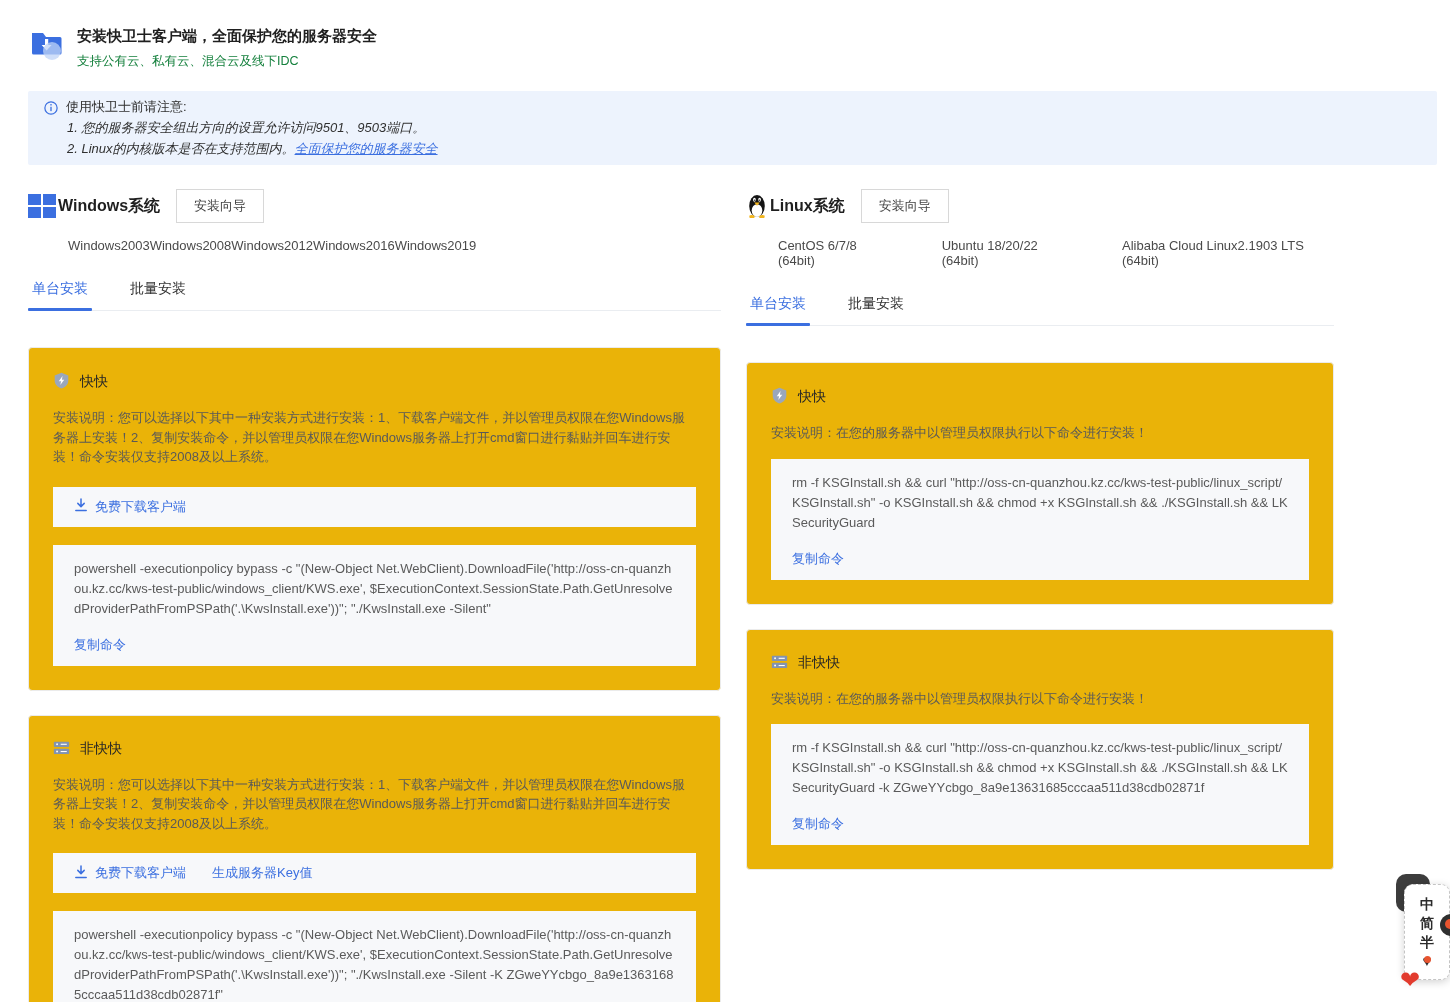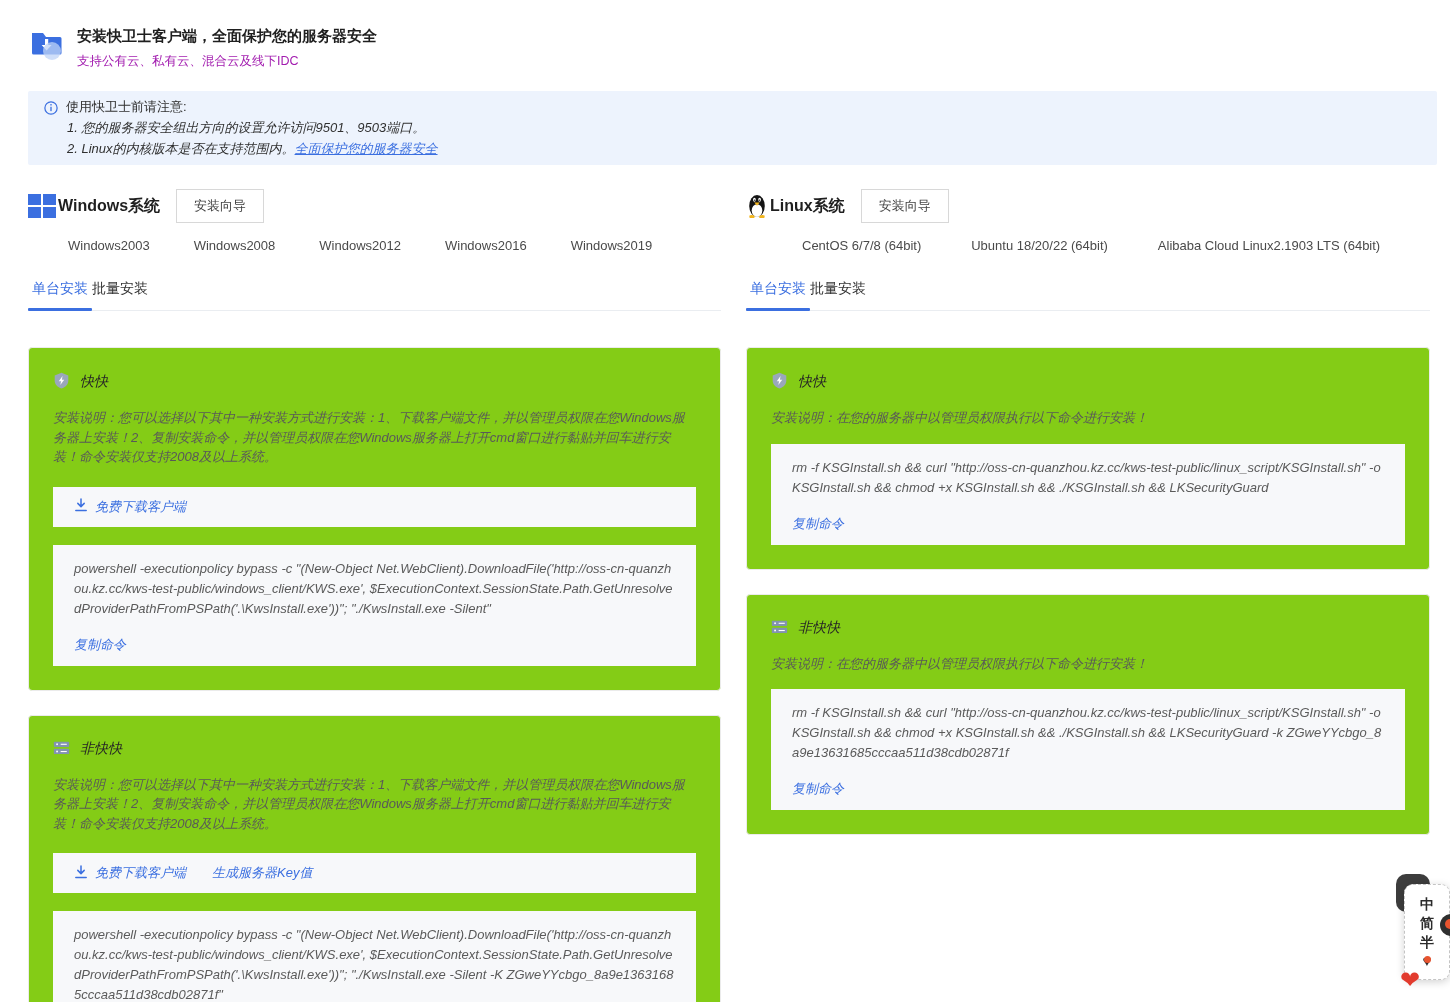--- a/index.html
+++ b/index.html
@@ -8,58 +8,58 @@
     position:relative; background:#ffffff;
     font-family:"Liberation Sans","DejaVu Sans",sans-serif;
     color:#262626; -webkit-font-smoothing:antialiased;
   }
   .page { padding:25px 13px 0 28px; }
 
   
   .app-header { display:flex; align-items:flex-start; gap:13px; }
   .logo { width:36px; height:36px; flex:0 0 auto; }
   .hd-title { font-size:15px; font-weight:bold; color:#1f1f1f; padding-top:2px; }
-  .hd-sub { font-size:12.5px; color:#a21caf; margin-top:7px; }
+  .hd-sub { font-size:12.5px; color:#15803d; margin-top:7px; }
 
   
   .notice {
     margin-top:21px; background:#EDF3FD; border-radius:2px;
     padding:5px 16px 6px; font-size:13px; color:#303030; line-height:21px;
   }
   .notice-title-row { display:flex; align-items:center; gap:8px; }
   .notice-icon { width:14px; height:14px; flex:0 0 auto; }
   .notice-li { padding-left:23px;font-style:italic; }
   .kernel-link { color:#3B6FE0; text-decoration:underline; cursor:pointer; }
 
   
   .columns { display:flex; gap:25px; margin-top:24px; align-items:flex-start; }
   .col-left  { width:693px; }
-  .col-right { width:684px; }
+  .col-right { width:588px; }
 
   .sec-head { display:flex; align-items:center; height:34px; }
   .sec-icon { display:flex; align-items:center; }
   .sec-title { font-size:16px; font-weight:bold; color:#1f1f1f; margin-left:2px; }
   .wizard-btn {
     margin-left:16px; padding:7px 17px; background:#fff; border:1px solid #D8D8D8;
     font-size:13px; color:#434343; cursor:pointer; font-family:inherit;
   }
   .os-row { display:flex; margin-top:15px; font-size:13px; color:#4a4a4a; }
-  .os-row.win { margin-left:40px; gap:44px; }
-  .os-row.lin { margin-left:56px; gap:50px; }
-
-  .tabs { display:flex; margin-top:21px; border-bottom:1px solid #EAEDF1; padding-left:2px; }
+  .os-row.win { margin-left:40px; }
+  .os-row.lin { margin-left:32px; gap:50px; }
+
+  .tabs { display:flex; gap:38px; margin-top:21px; border-bottom:1px solid #EAEDF1; padding-left:2px; }
   .tab { font-size:14px; color:#333; padding:6px 2px 12px; cursor:pointer; position:relative; }
   .tab.active { color:#3B6FE0; }
   .tab.active::after {
     content:""; position:absolute; left:-2px; right:-2px; bottom:-1px;
     height:3px; background:#3B6FE0; border-radius:1px;
   }
 
   
-  .card { border:1px solid #EBEBEB; border-radius:4px; padding:24px; margin-top:36px; background:#84cc16;font-style:italic; }
+  .card { border:1px solid #EBEBEB; border-radius:4px; padding:24px; margin-top:36px; background:#eab308; }
   .card + .card { margin-top:24px; }
   .card-head { display:flex; align-items:center; gap:10px; font-size:14px; color:#262626; }
   .card-desc { margin-top:16px; font-size:13px; color:#595959; line-height:19.5px; }
   .dl-bar {
     margin-top:20px; background:#F7F8FA; height:40px;
     display:flex; align-items:center; gap:26px; padding:0 21px;
   }
   .blue-link { color:#3B6FE0; font-size:13px; cursor:pointer; text-decoration:none; }
   .dl-link { display:inline-flex; align-items:center; gap:7px; }
   .cmd-block { margin-top:18px; background:#F7F8FA; padding:14px 21px 12px; }

